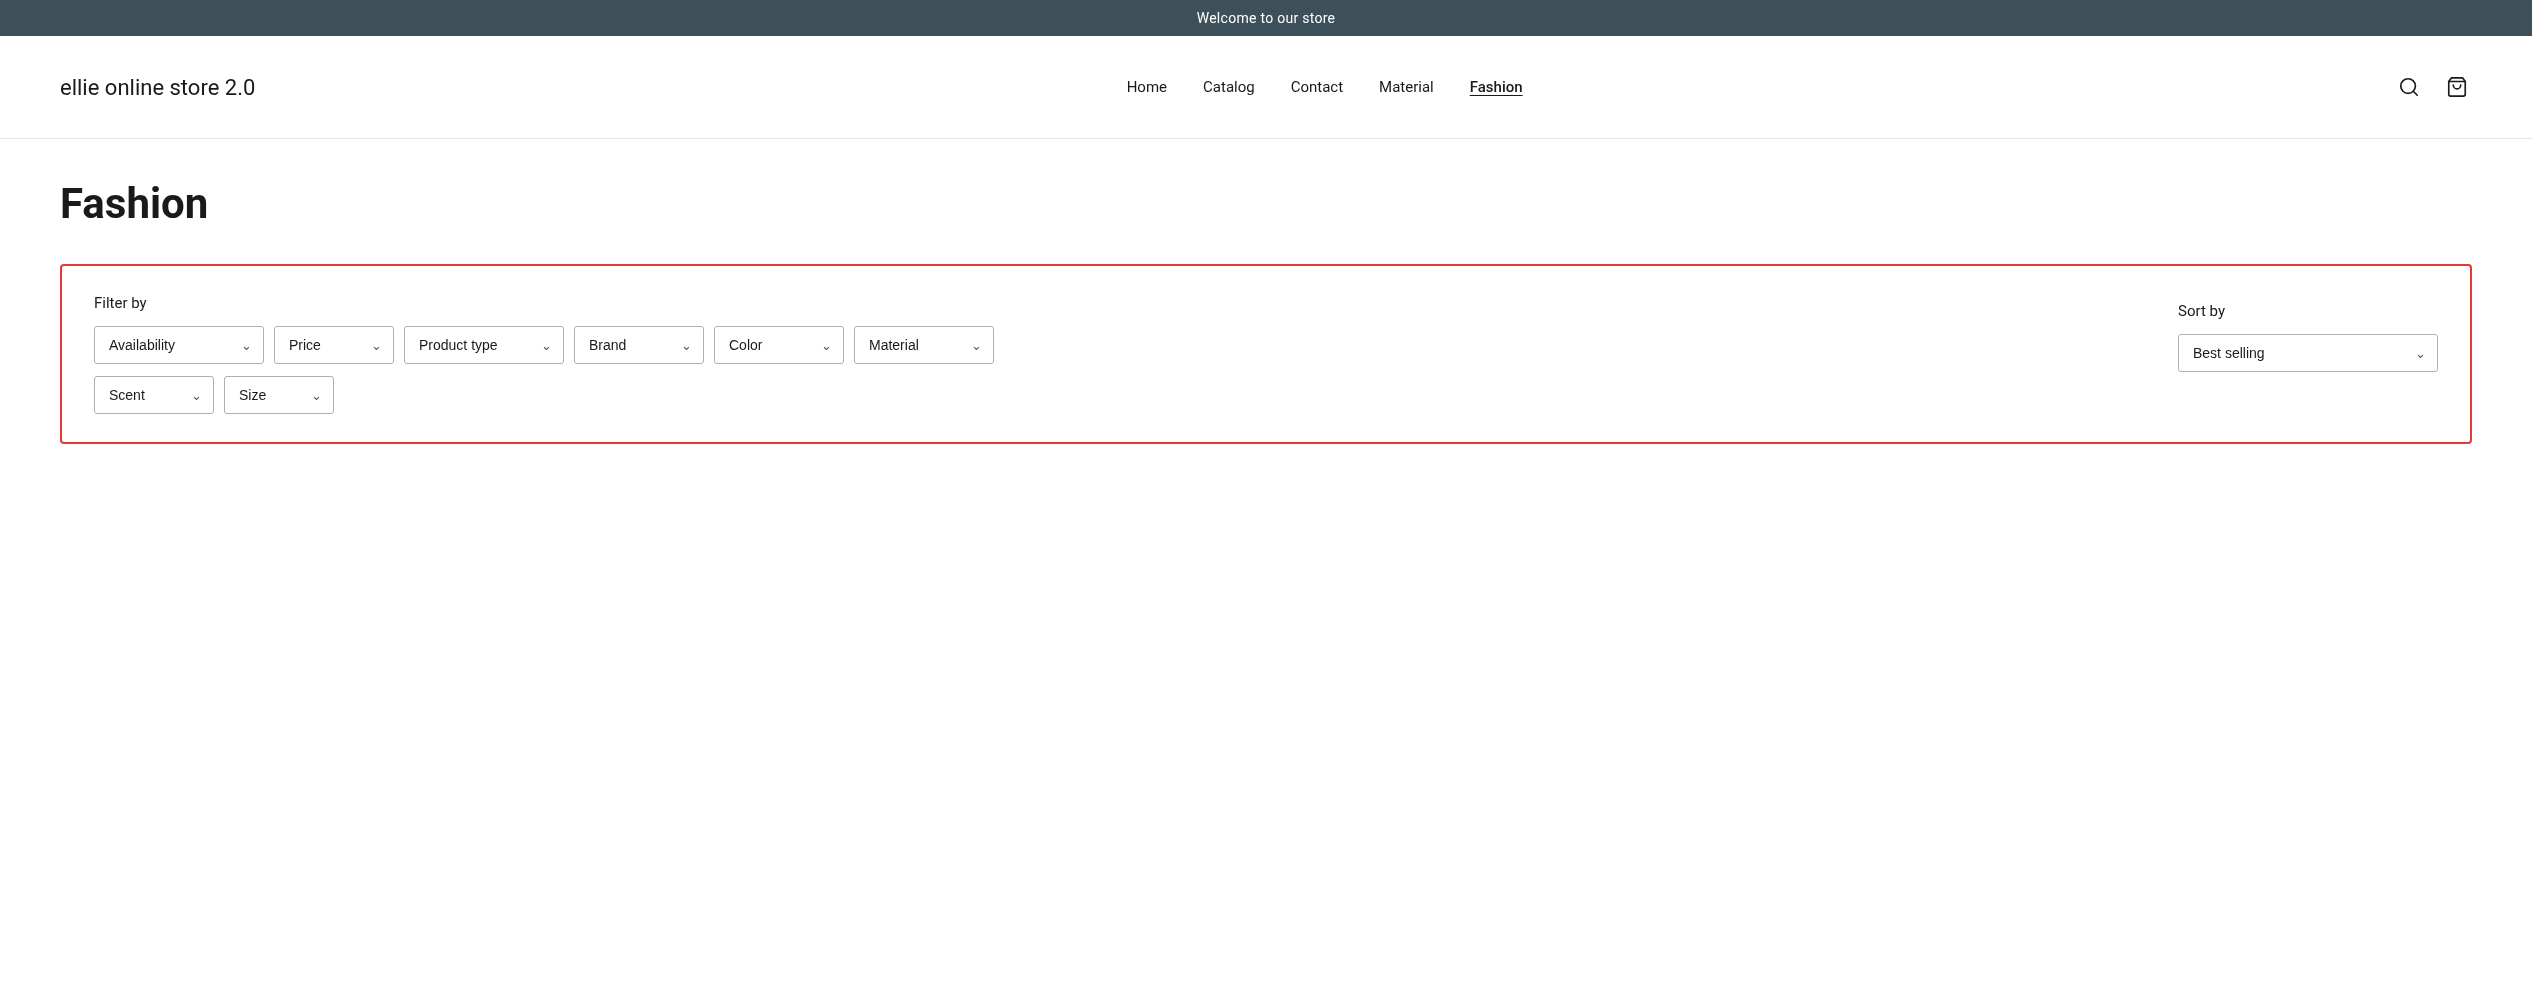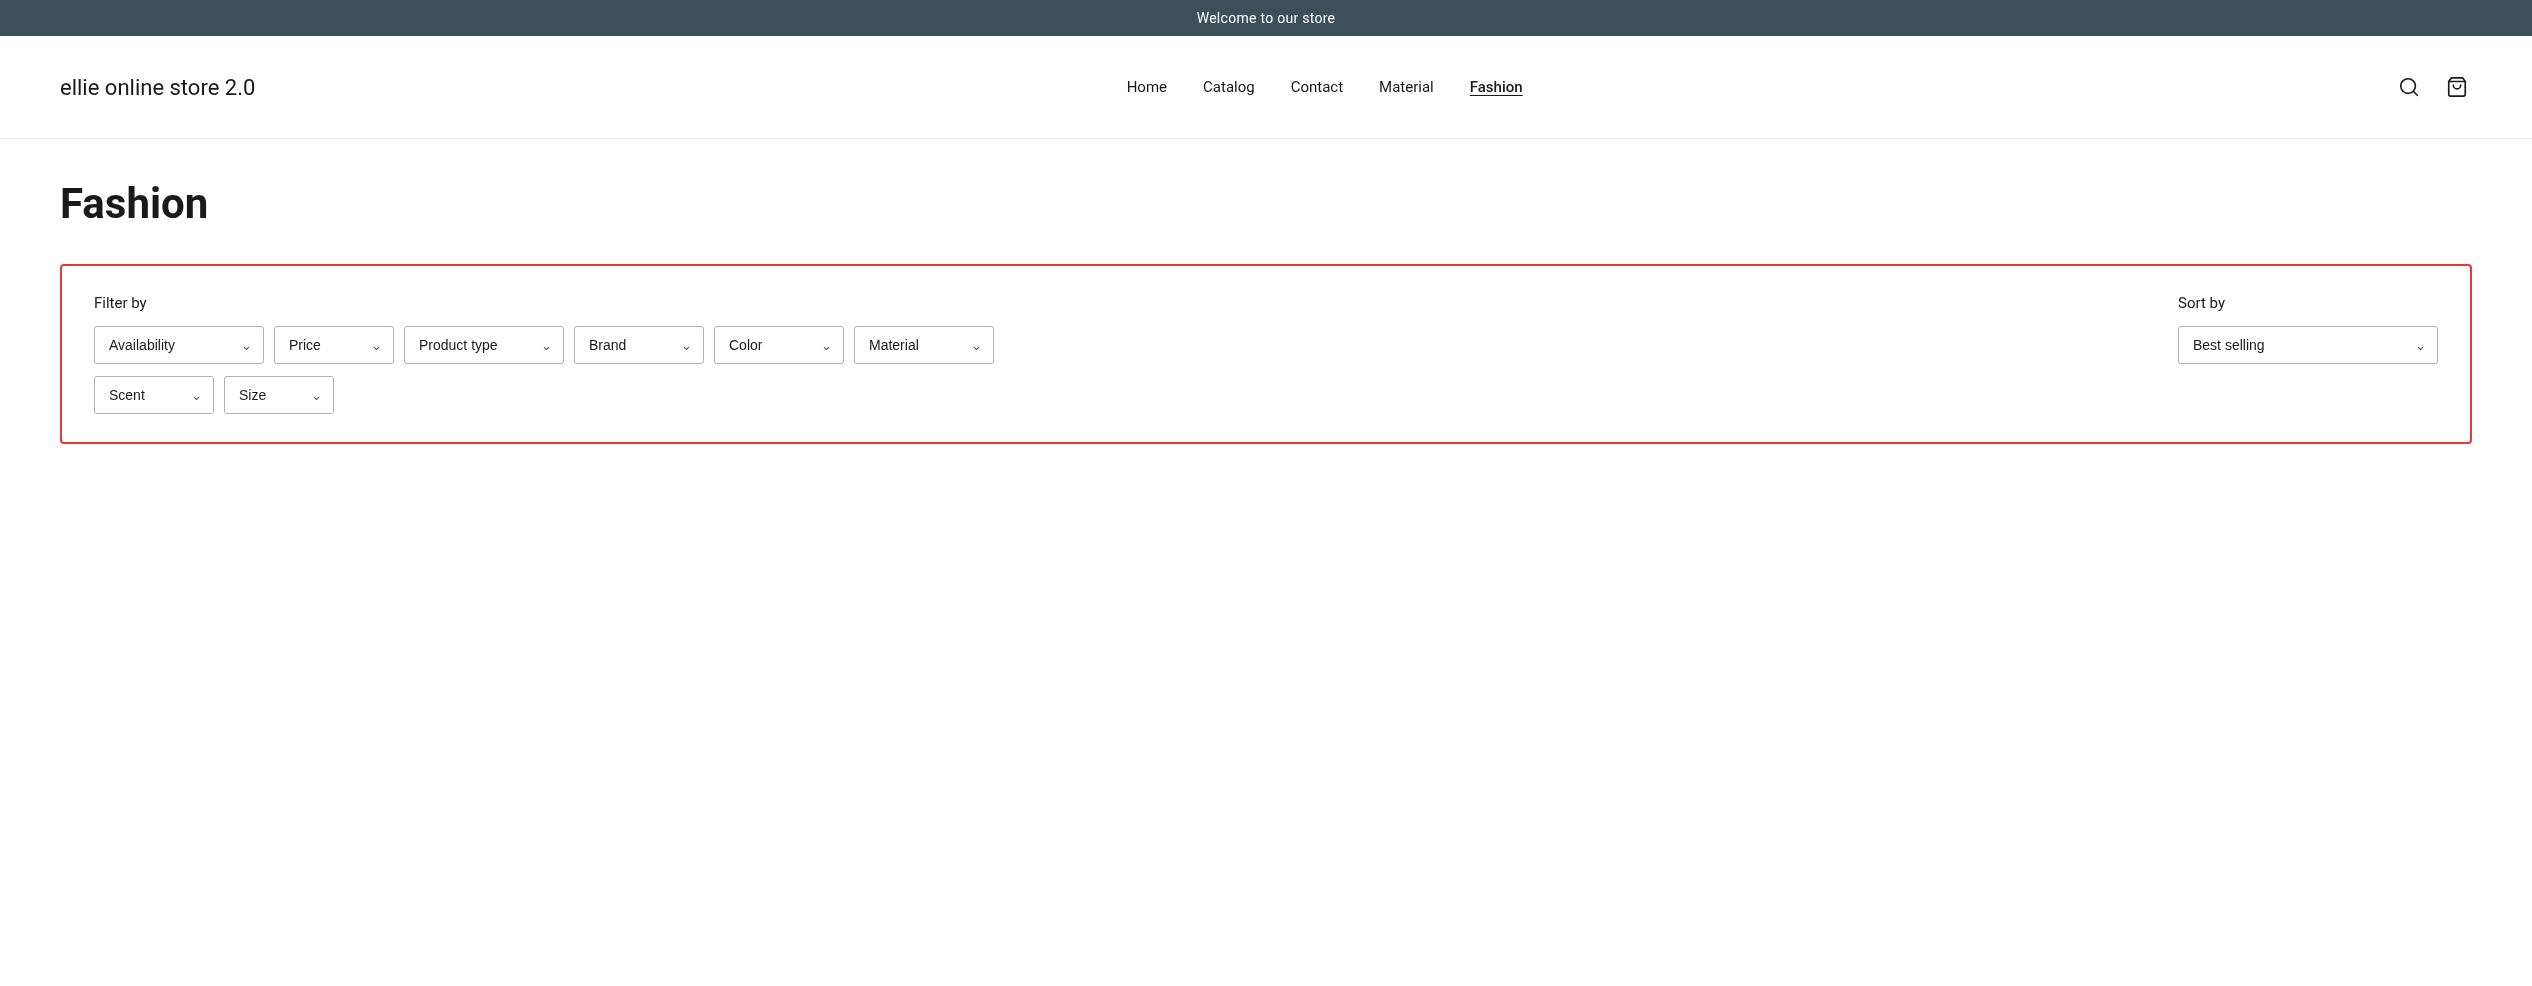--- a/index.html
+++ b/index.html
@@ -158,20 +158,21 @@
     .sel-product-type { min-width: 160px; }
     .sel-brand { min-width: 130px; }
     .sel-color { min-width: 130px; border-radius: 18px; }
     .sel-material { min-width: 140px; }
     .sel-scent { min-width: 120px; }
     .sel-size { min-width: 110px; }
 
     
     .sort-section {
       min-width: 260px;
+      margin-top: 8px;
     }
 
     .sort-label {
       font-size: 15px;
       color: #1a1a1a;
       margin-bottom: 14px;
       font-weight: 400;
     }
 
     .sel-sort { min-width: 260px; }

